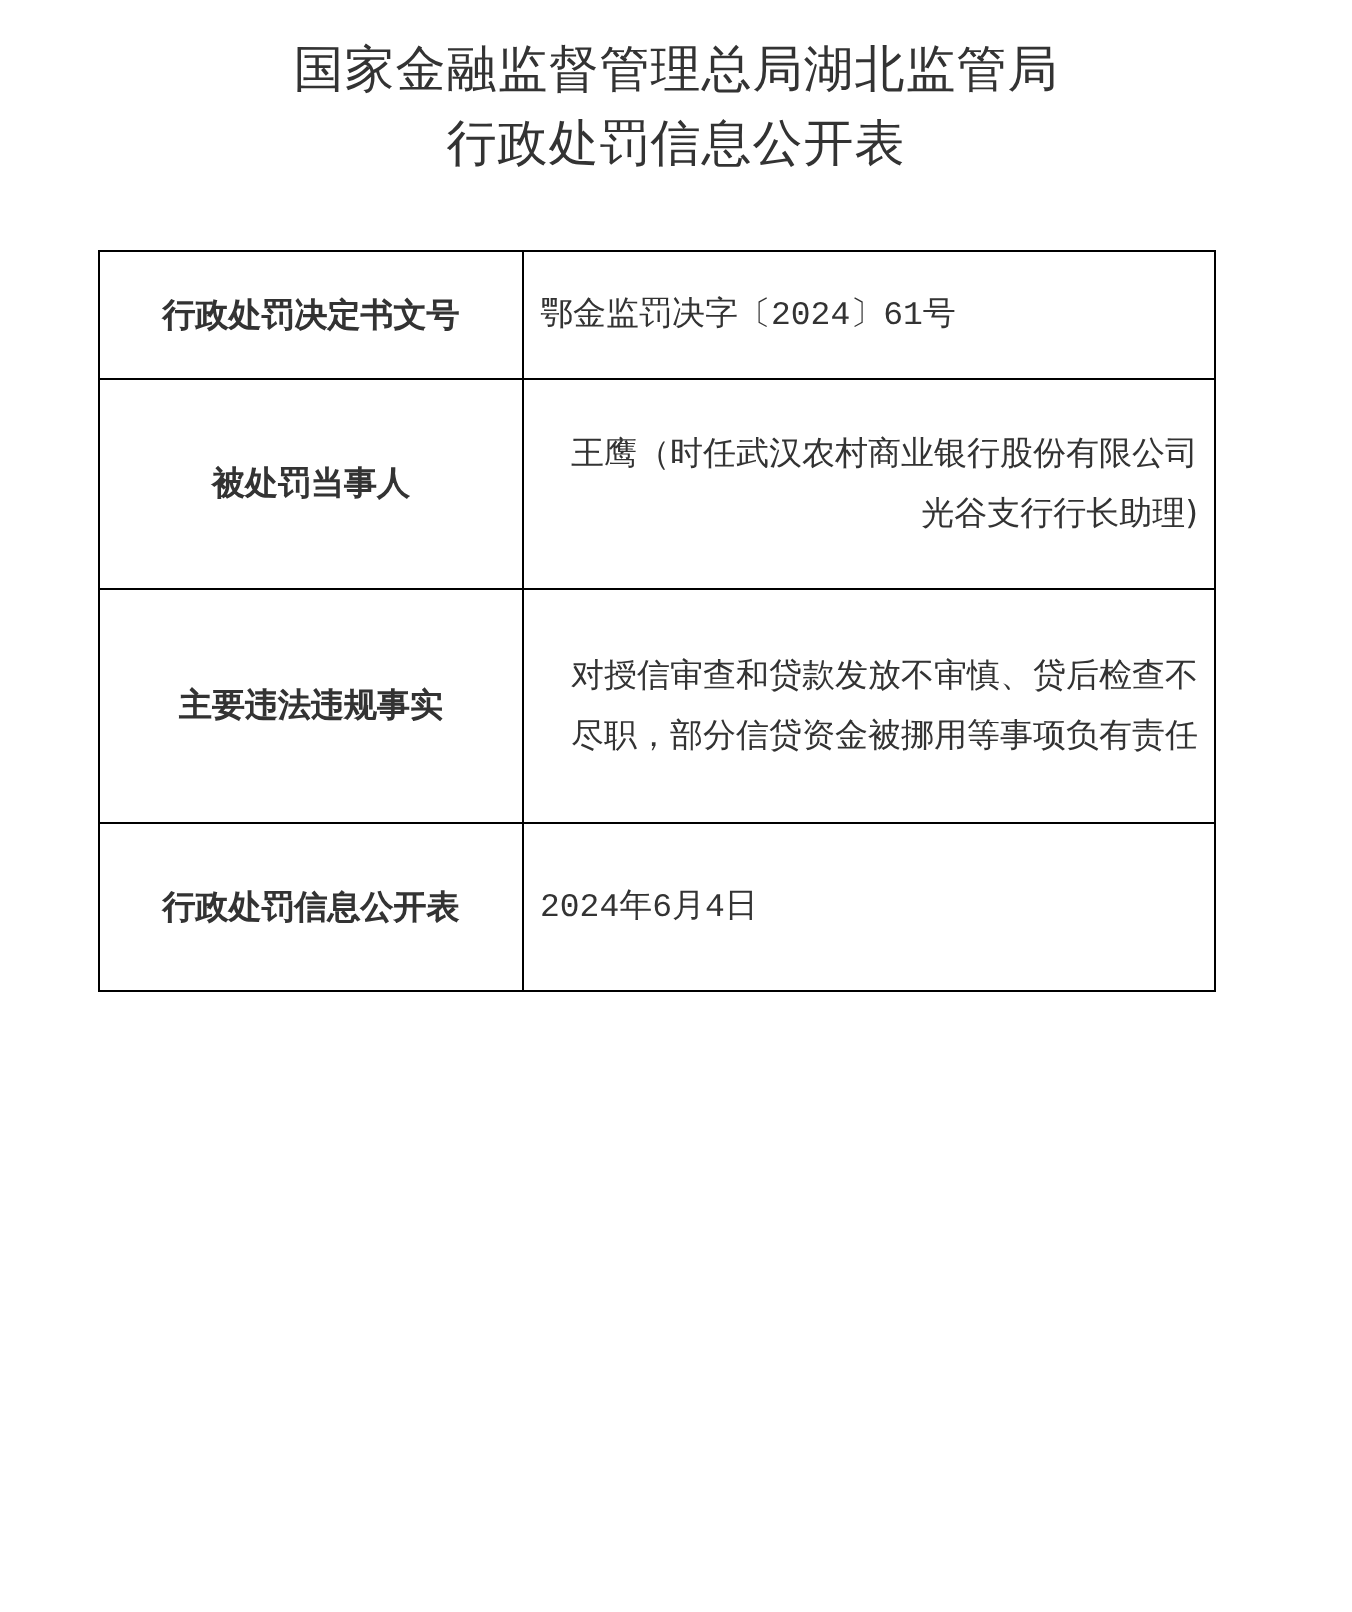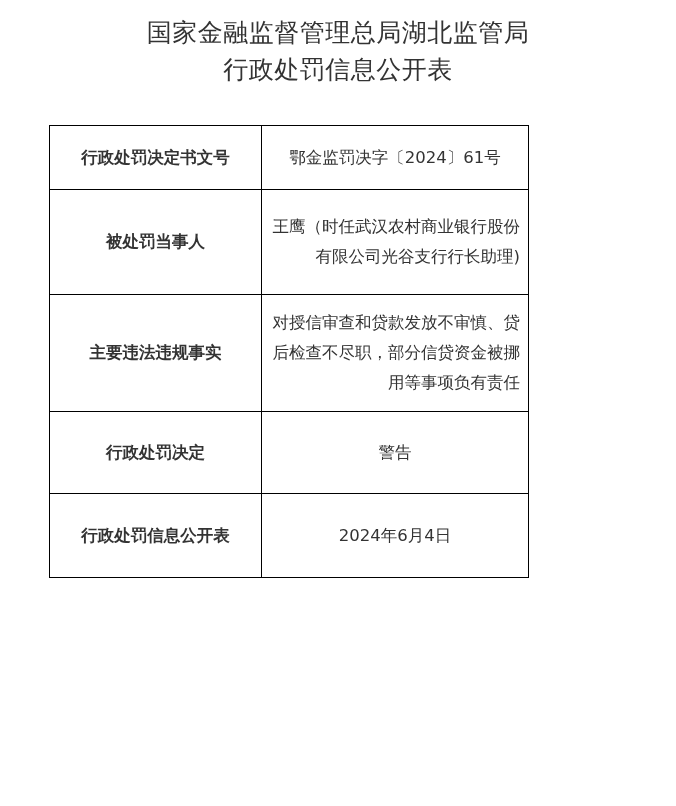--- a/index.html
+++ b/index.html
@@ -21,27 +21,26 @@
       top: 16px;
       width: 676px;
       text-align: center;
     }
     .title-line {
       font-size: 25px;
       line-height: 37px;
       color: #333333;
       letter-spacing: 0.5px;
       white-space: nowrap;
-      font-family: Liberation Mono, monospace;
     }
     table.penalty-table {
       position: absolute;
       left: 49px;
       top: 125px;
-      width: 480px;
+      width: 559px;
       border-collapse: collapse;
       table-layout: fixed;
       padding-left: 40px;
     }
     table.penalty-table td {
       border: 1.5px solid #000000;
       padding: 0 8px;
       font-size: 16.5px;
       line-height: 30px;
       vertical-align: middle;
@@ -50,21 +49,22 @@
     td.label-cell {
       width: 195px;
       text-align: center;
       font-weight: bold;
       color: #2e2e2e;
     }
     td.value-cell {
       text-align: right;
     }
     td.value-cell.center {
-      text-align: center;
+      text-align: left;
+      font-family: Liberation Mono, monospace;
     }
     tr.r1 { height: 64px; }
     tr.r2 { height: 105px; }
     tr.r3 { height: 117px; }
     tr.r4 { height: 111px; }
     tr.r5 { height: 82px; }
     tr.r6 { height: 89px; }
     tr.r7 { height: 84px; }
     .line { display: block; }
   </style>
@@ -83,22 +83,18 @@
       <td class="value-cell center">鄂金监罚决字〔2024〕61号</td>
     </tr>
     <tr class="r2">
       <td class="label-cell">被处罚当事人</td>
       <td class="value-cell">王鹰（时任武汉农村商业银行股份有限公司光谷支行行长助理)</td>
     </tr>
     <tr class="r3">
       <td class="label-cell">主要违法违规事实</td>
       <td class="value-cell">对授信审查和贷款发放不审慎、贷后检查不尽职，部分信贷资金被挪用等事项负有责任</td>
     </tr>
-    <tr class="r5">
-      <td class="label-cell">行政处罚决定</td>
-      <td class="value-cell center">警告</td>
-    </tr>
     <tr class="r7">
       <td class="label-cell">行政处罚信息公开表</td>
       <td class="value-cell center">2024年6月4日</td>
     </tr>
   </tbody>
 </table>
 
 </body></html>

